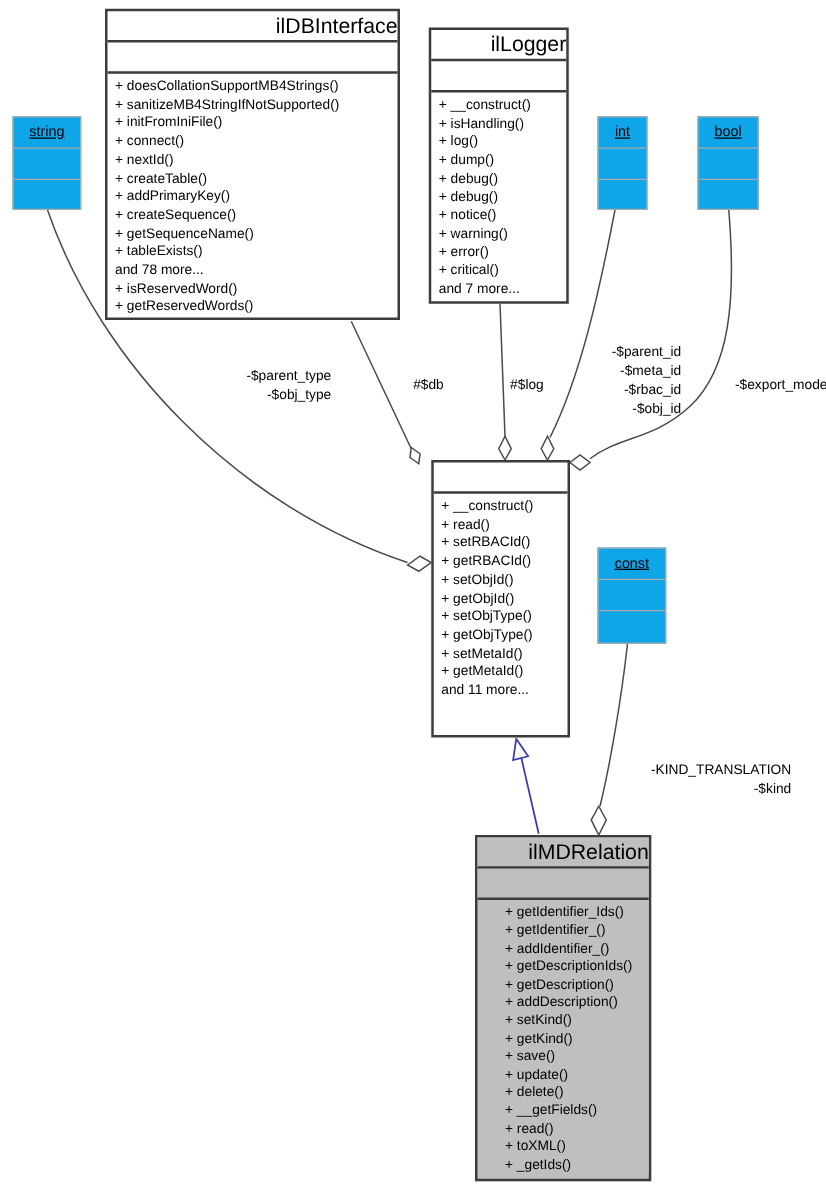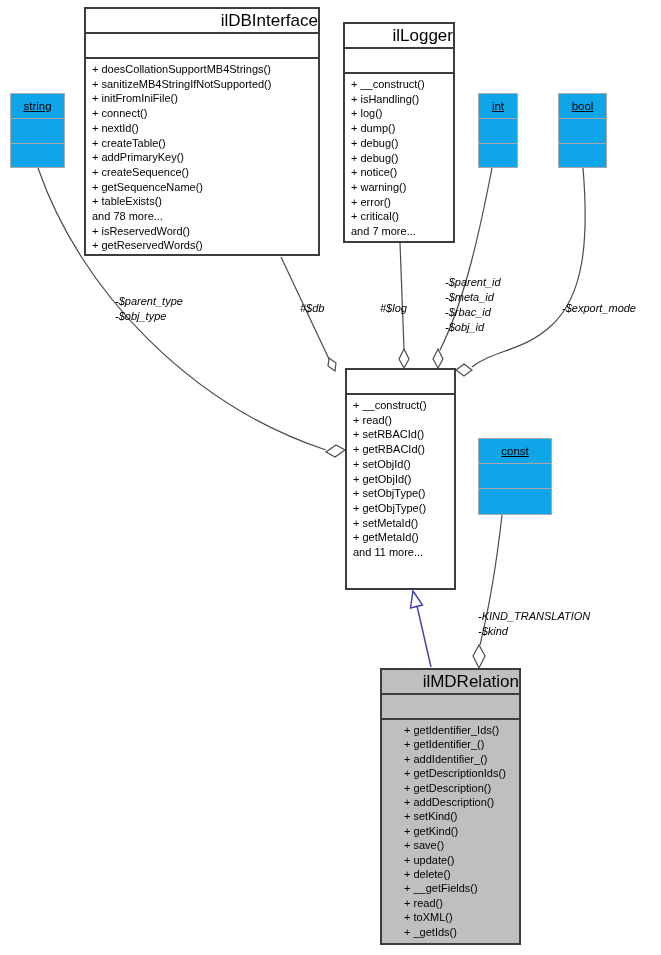--- a/index.html
+++ b/index.html
@@ -43,21 +43,21 @@
     box-sizing:border-box;z-index:2;text-decoration:underline;
   }
   .type-box .t-title{
     height:24px;line-height:24px;text-align:center;font-size:11.5px;
     border-bottom:1px solid var(--type-border);
   }
   .type-box .t-row{height:24px;border-bottom:1px solid var(--type-border);}
   .type-box .t-row:last-child{border-bottom:none;}
 
   .edge-label{
-    position:absolute;font-size:11px;line-height:15px;text-align:left;z-index:1;white-space:nowrap;font-style:italic;
+    position:absolute;font-size:11px;line-height:15px;text-align:right;z-index:1;white-space:nowrap;
   }
 </style>
 </head>
 <body>
 
 <div class="canvas">
 
   <svg class="edges" viewBox="0 0 661 955" xmlns="http://www.w3.org/2000/svg">
 
     <path class="edge-path" d="M 38 168 C 80 290, 190 405, 326 450"></path>
@@ -144,21 +144,21 @@
         <div>+ setObjId()</div>
         <div>+ getObjId()</div>
         <div>+ setObjType()</div>
         <div>+ getObjType()</div>
         <div>+ setMetaId()</div>
         <div>+ getMetaId()</div>
         <div>and 11 more...</div>
       </div>
   </div>
 
-  <div class="type-box" style="left:478px;top:438px;width:74px;height:77px;">
+  <div class="type-box" style="left:478px;top:438px;width:55px;height:77px;">
     <div class="t-title">const</div>
     <div class="t-row"></div>
     <div class="t-row"></div>
   </div>
 
   <div class="uml-class highlight" style="left:380px;top:668px;width:141px;height:277px;">
     <div class="title">ilMDRelation</div>
     <div class="attrs"></div>
     <div class="methods" style="line-height:14.4px;margin-left:16px;">
         <div>+ getIdentifier_Ids()</div>

